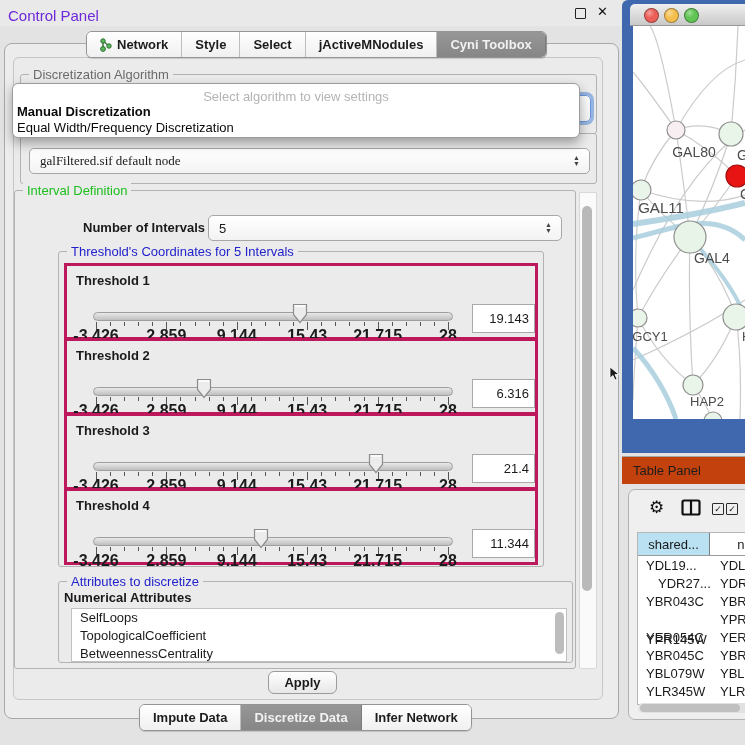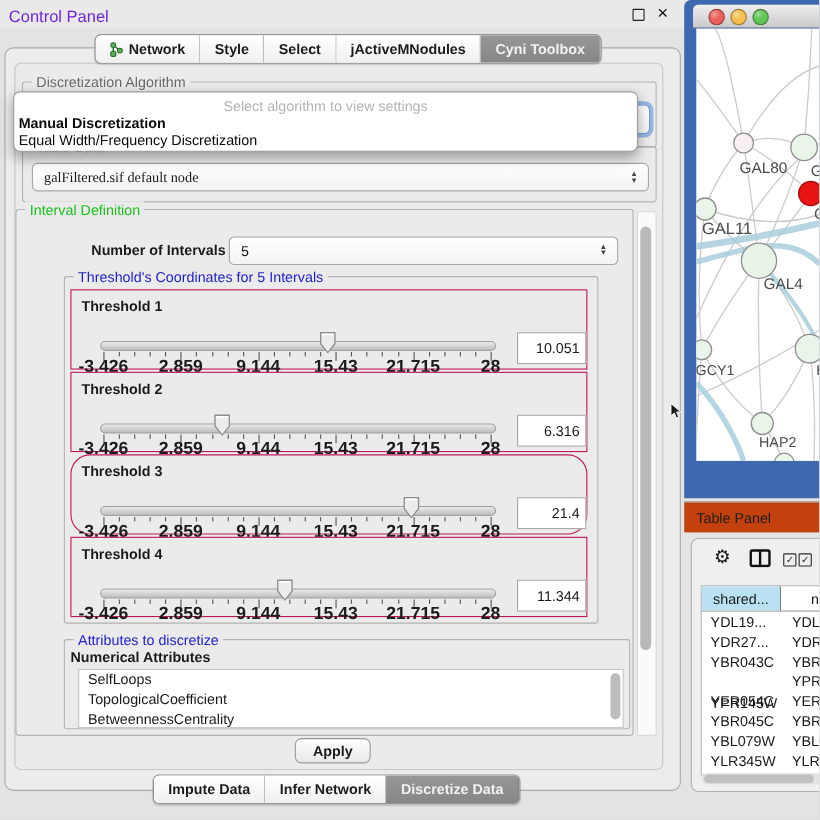--- a/index.html
+++ b/index.html
@@ -33,21 +33,21 @@
   .combo{background:linear-gradient(#ffffff,#f3f3f3);border:1px solid #a7a7a7;border-radius:5px;font-size:13px;
          display:flex;align-items:center;padding:0 10px;position:absolute;}
   .combo .arrows{position:absolute;right:9px;top:0;bottom:0;display:flex;flex-direction:column;justify-content:center;line-height:6px;font-size:7px;color:#444;}
   .combo.focusring{box-shadow:0 0 0 3px rgba(106,152,220,.65);border-color:#6a98dc;}
   
   .popup{left:12px;top:83px;width:566px;height:53px;background:#ffffff;border:1px solid #9c9c9c;border-radius:6px;
          box-shadow:0 5px 12px rgba(0,0,0,.35);z-index:8;}
   .popup .ph{position:absolute;top:5px;left:0;width:100%;text-align:center;color:#b4b4b4;font-size:13px;}
   .popup .opt{position:absolute;left:3px;font-size:13px;color:#0a0a0a;padding-left:1px;}
   
-  .thr-box{position:absolute;left:5px;width:468px;height:71px;background:#ebebeb;border:1px solid #be185d;}
+  .thr-box{position:absolute;left:5px;width:468px;height:71px;background:#ebebeb;border:3px solid #be185d;}
   .thr-label{position:absolute;left:9px;top:7px;font-size:13px;font-weight:bold;}
   .track{position:absolute;left:26px;top:46px;width:358px;height:7px;border:1px solid #9f9f9f;border-radius:5px;
          background:linear-gradient(#e9e9e9,#bfbfbf);}
   .tickmark{position:absolute;width:1px;background:#555;}
   .ticklabel{position:absolute;top:61px;font-size:16px;font-weight:bold;color:#1c1c1c;transform:translateX(-50%);white-space:nowrap;}
   .thumb{position:absolute;top:37px;z-index:2;}
   .valbox{position:absolute;left:405px;top:38px;width:56px;height:27px;background:#fff;border:1px solid #a9a9a9;
           font-size:13px;text-align:right;line-height:27px;padding-right:5px;}
   
   .attr-list{position:absolute;background:#fff;border:1px solid #c2c2c2;overflow:hidden;}
@@ -188,21 +188,21 @@
             <div class="tickmark" style="left: 324.68px; top: 56px; height: 4px;"></div>
             <div class="tickmark" style="left: 338.76px; top: 56px; height: 4px;"></div>
             <div class="tickmark" style="left: 352.84px; top: 56px; height: 4px;"></div>
             <div class="tickmark" style="left: 366.92px; top: 56px; height: 4px;"></div>
             <div class="tickmark" style="left: 381px; top: 56px; height: 8px;"></div>
             <div class="ticklabel" style="left: 381px;">28</div>
             <svg width="16" height="21" class="thumb" style="left: 224.637px;">
               <path d="M1.5,1.5 h13 v10 l-6.5,8 l-6.5,-8 z" fill="#ececec" stroke="#8d8d8d" stroke-width="1.2"></path>
               <path d="M3,3 h10" stroke="#ffffff" stroke-width="1.5" fill="none"></path>
             </svg>
-            <div class="valbox">10.051</div>
+            <div class="valbox">19.143</div>
           </div>
           <div class="thr-box" style="top: 86px;">
             <div class="thr-label">Threshold 2</div>
             <div class="track"></div>
             <div class="tickmark" style="left: 29px; top: 56px; height: 8px;"></div>
             <div class="ticklabel" style="left: 29px;">-3.426</div>
             <div class="tickmark" style="left: 43.08px; top: 56px; height: 4px;"></div>
             <div class="tickmark" style="left: 57.16px; top: 56px; height: 4px;"></div>
             <div class="tickmark" style="left: 71.24px; top: 56px; height: 4px;"></div>
             <div class="tickmark" style="left: 85.32px; top: 56px; height: 4px;"></div>
@@ -231,21 +231,21 @@
             <div class="tickmark" style="left: 352.84px; top: 56px; height: 4px;"></div>
             <div class="tickmark" style="left: 366.92px; top: 56px; height: 4px;"></div>
             <div class="tickmark" style="left: 381px; top: 56px; height: 8px;"></div>
             <div class="ticklabel" style="left: 381px;">28</div>
             <svg width="16" height="21" class="thumb" style="left: 128.979px;">
               <path d="M1.5,1.5 h13 v10 l-6.5,8 l-6.5,-8 z" fill="#ececec" stroke="#8d8d8d" stroke-width="1.2"></path>
               <path d="M3,3 h10" stroke="#ffffff" stroke-width="1.5" fill="none"></path>
             </svg>
             <div class="valbox">6.316</div>
           </div>
-          <div class="thr-box" style="top: 161px; border-radius: 18px;">
+          <div class="thr-box" style="top: 161px;">
             <div class="thr-label">Threshold 3</div>
             <div class="track"></div>
             <div class="tickmark" style="left: 29px; top: 56px; height: 8px;"></div>
             <div class="ticklabel" style="left: 29px;">-3.426</div>
             <div class="tickmark" style="left: 43.08px; top: 56px; height: 4px;"></div>
             <div class="tickmark" style="left: 57.16px; top: 56px; height: 4px;"></div>
             <div class="tickmark" style="left: 71.24px; top: 56px; height: 4px;"></div>
             <div class="tickmark" style="left: 85.32px; top: 56px; height: 4px;"></div>
             <div class="tickmark" style="left: 99.4px; top: 56px; height: 8px;"></div>
             <div class="ticklabel" style="left: 99.4px;">2.859</div>
@@ -338,25 +338,25 @@
   <div class="abs scroll-track" style="left:579px;top:192px;width:16px;height:475px;">
     <div class="vscroll-thumb" style="left:2px;top:13px;width:10px;height:385px;background:#b9b9b9;"></div>
   </div>
 
   <div class="abs push-btn" style="left:268px;top:671px;width:67px;height:21px;z-index:2;">Apply</div>
 
   <div class="abs seg-bar" id="bottom-tabs" style="left:139px;top:704px;">
       <div class="seg">
         <span>Impute Data</span>
       </div>
-      <div class="seg">
-        <span>Infer Network</span>
-      </div>
       <div class="seg sel">
         <span>Discretize Data</span>
+      </div>
+      <div class="seg">
+        <span>Infer Network</span>
       </div>
     </div>
 
   <svg class="abs" style="left:609px;top:366px;z-index:9;" width="12" height="16">
     <polygon points="1,1 1,12 4,9.5 6,14 8,13 6,8.5 10,8.5" fill="#1a1a1a" stroke="#fff" stroke-width="0.8"></polygon>
   </svg>
 
   <div class="abs net-window">
     <div class="net-titlebar">
       <span class="light" id="light-close" style="left: 14px; background: radial-gradient(circle at 35% 30%, rgba(255, 255, 255, 0.4), transparent 40%), rgb(236, 95, 89); border: 1px solid rgba(0, 0, 0, 0.35);"></span>
@@ -430,21 +430,21 @@
       <div class="tp-hrow" id="tp-head">
           <div class="tp-hcell" style="width: 71px; background: rgb(185, 225, 242); border-right: 1px solid rgb(125, 125, 125);">shared...</div>
           <div class="tp-hcell" style="width: 80px;">na...</div>
         </div>
       <div id="tp-rows">
           <div class="tp-row">
             <div style="width: 71px; padding-left: 8px; box-sizing: border-box;">YDL19...</div>
             <div style="padding-left: 11px;">YDL1</div>
           </div>
           <div class="tp-row">
-            <div style="width: 71px; padding-left: 8px; box-sizing: border-box;">YDR27...</div>
+            <div style="width: 71px; padding-left: 20px; box-sizing: border-box;">YDR27...</div>
             <div style="padding-left: 11px;">YDR2</div>
           </div>
           <div class="tp-row">
             <div style="width: 71px; padding-left: 8px; box-sizing: border-box;">YBR043C</div>
             <div style="padding-left: 11px;">YBR0</div>
           </div>
           <div class="tp-row">
             <div style="width: 71px; padding-left: 8px; box-sizing: border-box; margin-top: 40px;">YPR145W</div>
             <div style="padding-left: 11px;">YPR1</div>
           </div>

